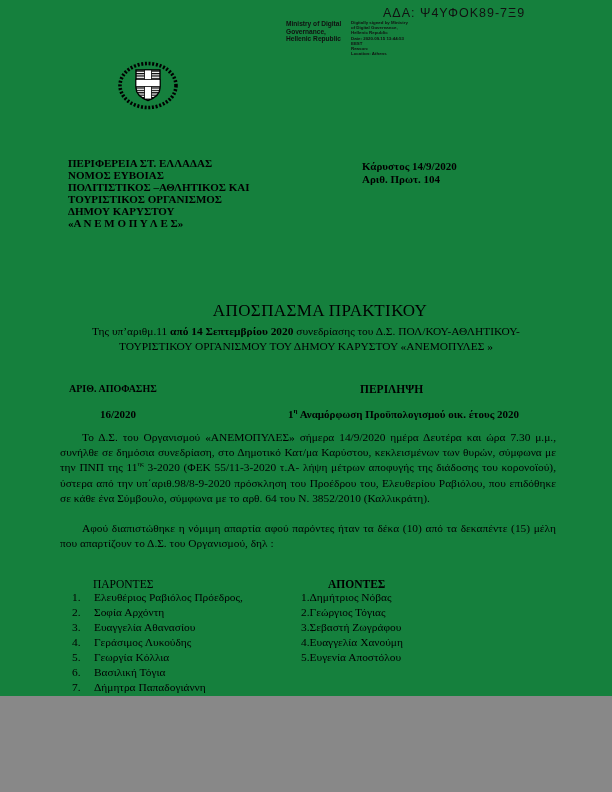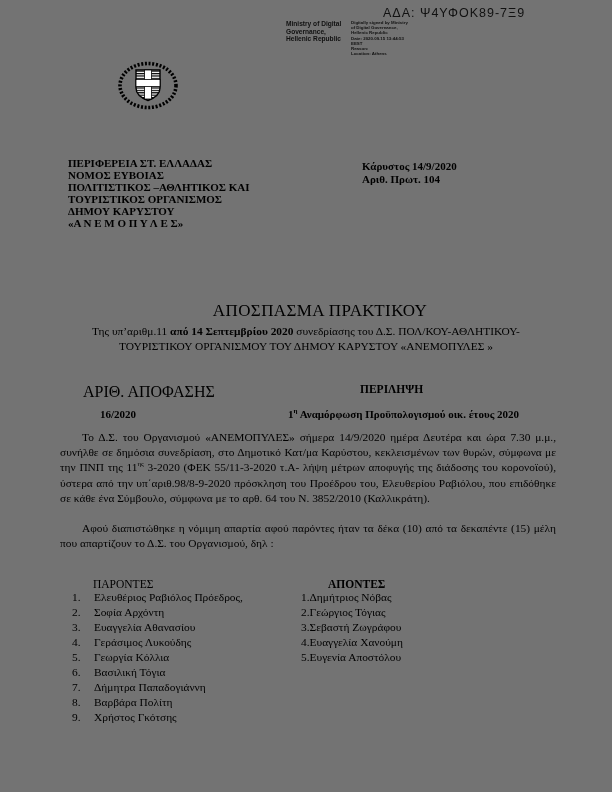--- a/index.html
+++ b/index.html
@@ -1,17 +1,17 @@
 <!DOCTYPE html>
 <html><head>
 <meta charset="utf-8">
 <style>
   html,body{margin:0;padding:0;background:#888;}
   .page{
-    position:relative;width:612px;height:792px;background:#737373;
+    position:relative;width:612px;height:696px;background:#15803d;
     font-family:"Liberation Serif","DejaVu Serif",serif;color:#000;
     overflow:hidden;margin:0 auto;
   }
   
   .ada{
     position:absolute;left:383px;top:6px;
     font-family:"Liberation Sans","DejaVu Sans",sans-serif;
     font-size:12.5px;letter-spacing:1px;color:#111;white-space:nowrap;
   }
   
@@ -33,21 +33,21 @@
     font-size:11px;font-weight:bold;line-height:13.4px;white-space:nowrap;
   }
   .doc-title{
     position:absolute;left:70px;top:301px;width:500px;text-align:center;
     font-size:17px;font-weight:normal;letter-spacing:.4px;
   }
   .session{
     position:absolute;left:76px;top:324px;width:460px;margin:0;
     text-align:center;font-size:11.4px;line-height:15px;
   }
-  .lbl-number{position:absolute;left:83px;top:383px;font-size:16px;font-weight:normal;}
+  .lbl-number{position:absolute;left:69px;top:383px;font-size:10px;font-weight:bold;}
   .lbl-summary{position:absolute;left:360px;top:383px;font-size:11.5px;font-weight:bold;}
   .val-number{position:absolute;left:100px;top:408px;font-size:11px;font-weight:bold;}
   .val-summary{position:absolute;left:288px;top:408px;font-size:11px;font-weight:bold;white-space:nowrap;}
   .body-p{
     position:absolute;left:60px;width:496px;margin:0;
     font-size:11.4px;line-height:15.2px;text-align:justify;text-indent:22px;
   }
   .body-p1{top:430px;}
   .body-p2{top:521px;}
   sup{font-size:7px;vertical-align:super;line-height:0;}

